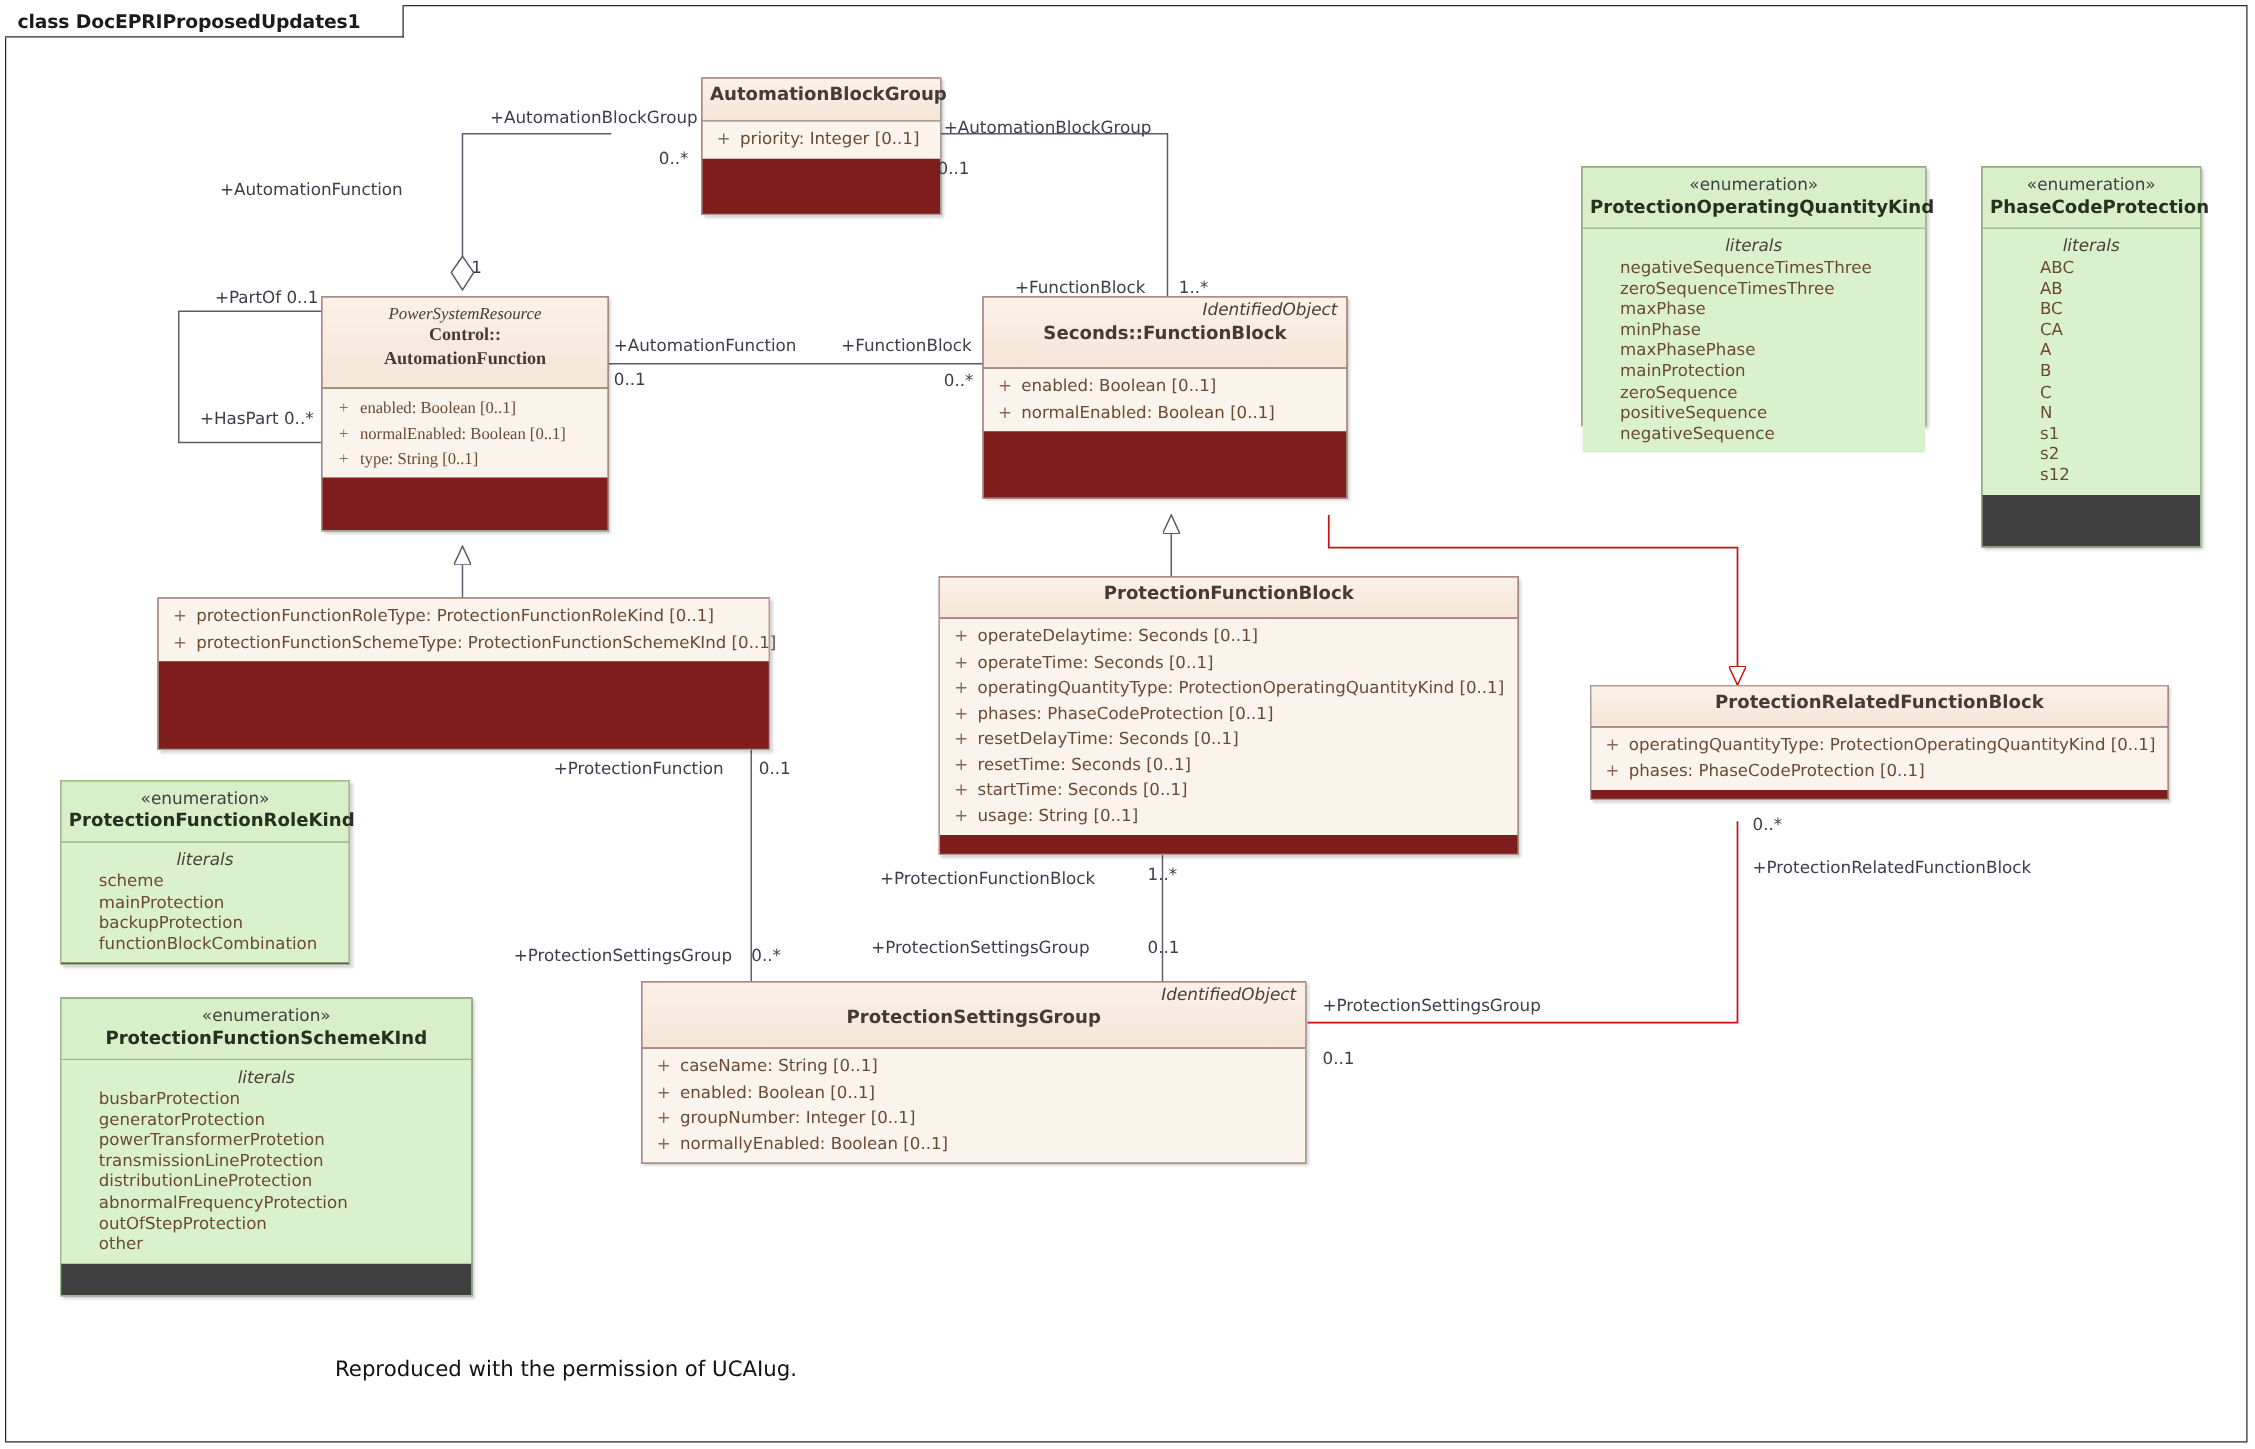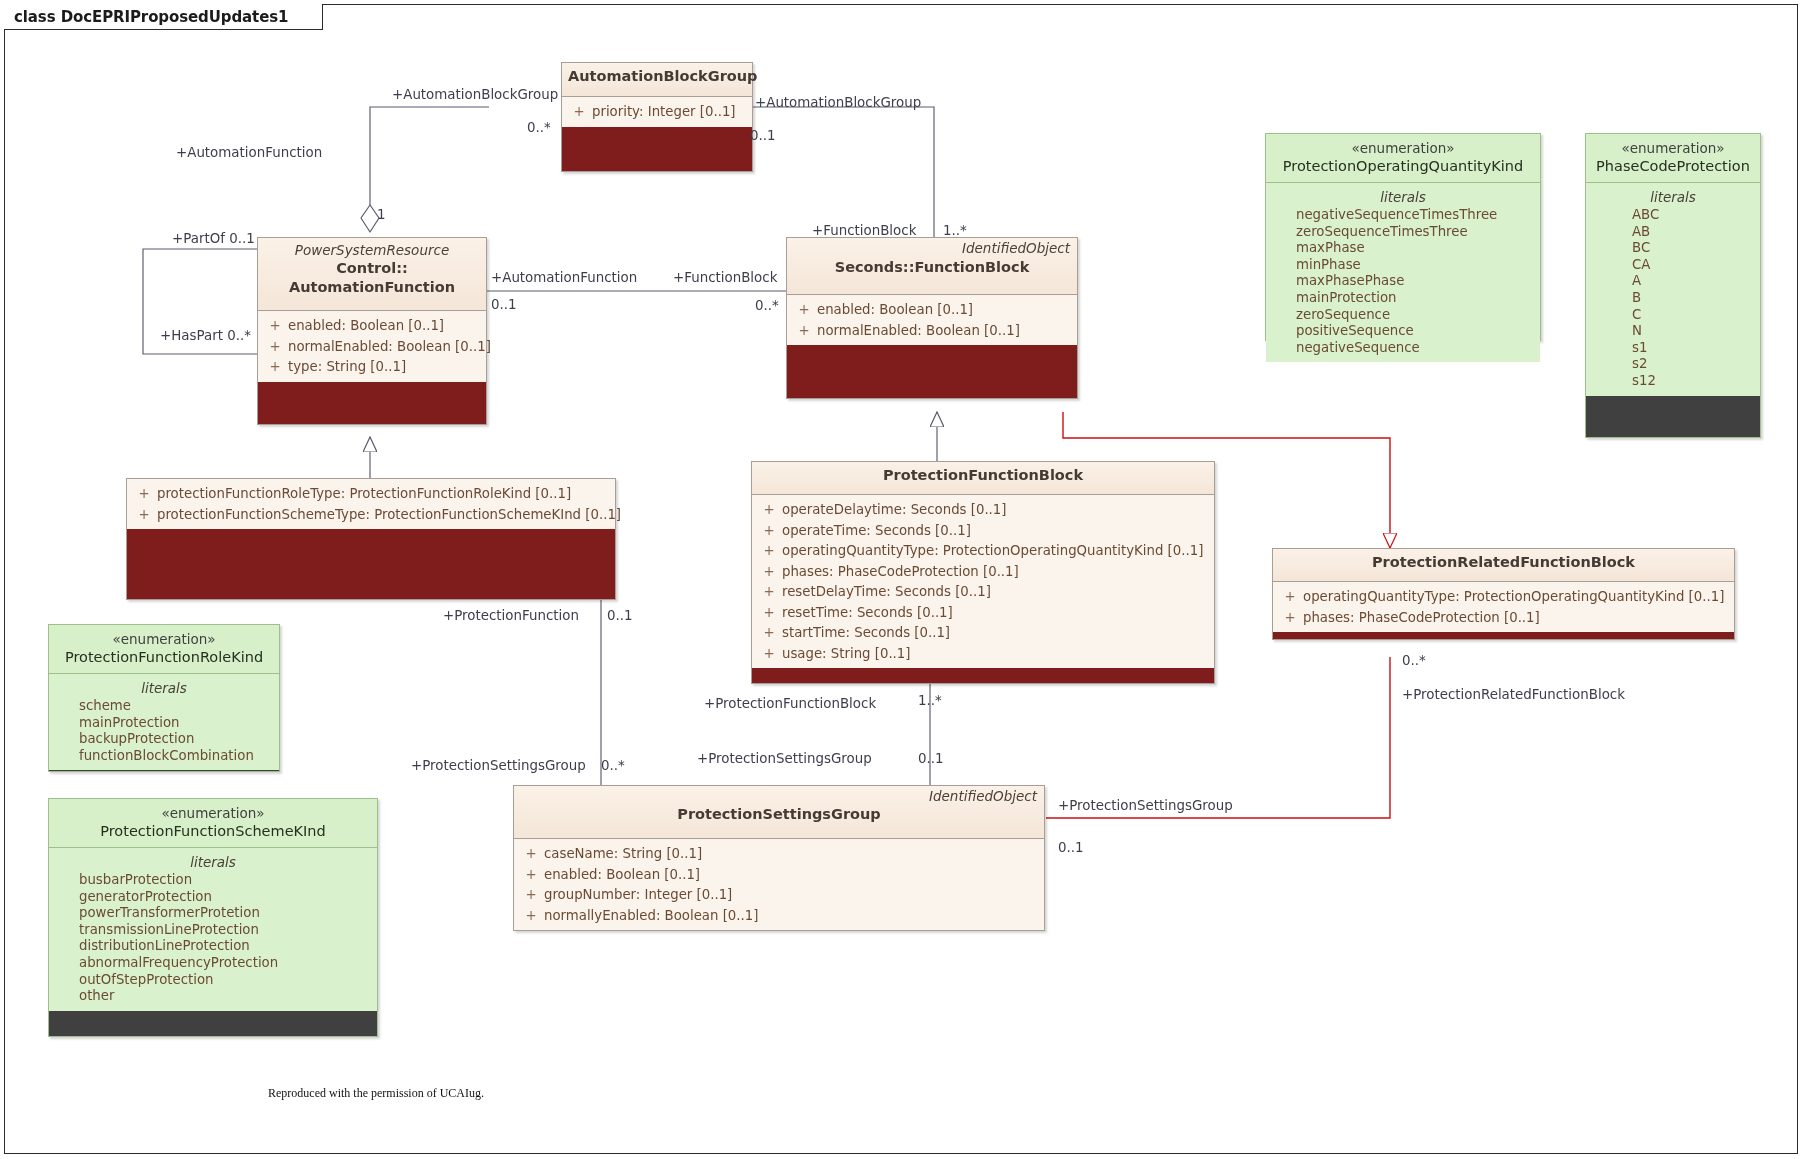--- a/index.html
+++ b/index.html
@@ -121,21 +121,21 @@
   .enm .body {
     background: #d9f2cd;
     padding: 4px 4px 6px 4px;
   }
   .enm .stereo {
     font-size: 13.5px;
     color: #3f3f3f;
     line-height: 18px;
   }
   .enm .title {
-    font-weight: normal;
+    font-weight: bold;
     font-size: 14.5px;
     color: #26301f;
     line-height: 19px;
   }
   .enm .literals-label {
     text-align: center;
     font-style: italic;
     font-size: 13.5px;
     color: #4a4038;
     line-height: 20px;
@@ -153,24 +153,23 @@
     font-size: 13.4px;
     color: #3d3d4d;
     white-space: nowrap;
     line-height: 15px;
   }
   
   #caption {
     position: absolute;
     left: 268px;
     top: 1086px;
-    font-size: 12px;
+    font-size: 17px;
     color: #111111;
     white-space: nowrap;
-    font-family: Liberation Serif, serif;
   }
   svg#wires {
     position: absolute;
     left: 0;
     top: 0;
     width: 1804px;
     height: 1159px;
     pointer-events: none;
   }
 </style>
@@ -226,21 +225,21 @@
       <div class="title">AutomationBlockGroup</div>
     </div>
     <div class="body">
       <div class="attr">
         <span class="vis">+</span>
         <span>priority: Integer [0..1]</span>
       </div>
     </div>
   </div>
 
-  <div class="uml cls" style="left:257px; top:237px; width:230px; height:188px;">
+  <div class="uml cls" style="left:257px; top:237px; width:230px; height:188px;font-family:Liberation Serif, serif;">
     <div class="hdr" style="height:73px;">
       <div class="stereo-center">PowerSystemResource</div>
       <div class="title">Control::</div>
       <div class="title">AutomationFunction</div>
     </div>
     <div class="body">
       <div class="attr">
         <span class="vis">+</span>
         <span>enabled: Boolean [0..1]</span>
       </div>

